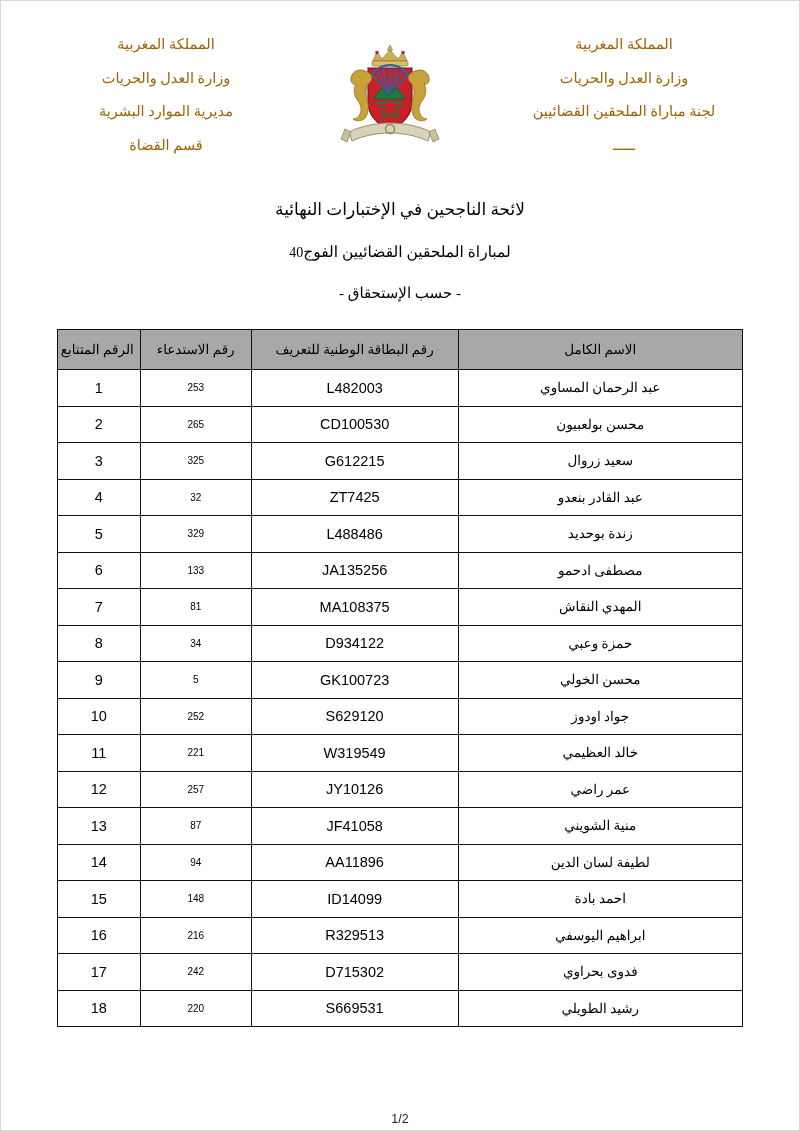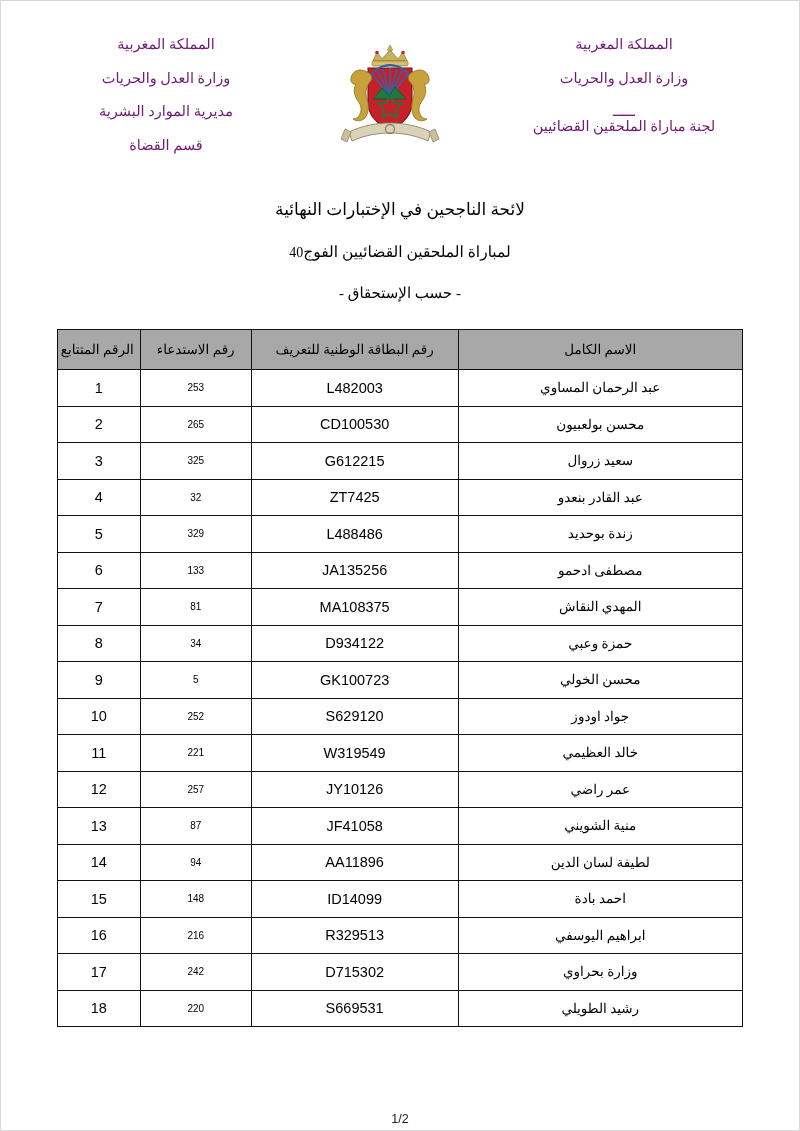--- a/index.html
+++ b/index.html
@@ -32,21 +32,21 @@
   }
   .header-col {
     width: 250px;
     text-align: center;
     direction: rtl;
   }
   .header-col.left-col { width: 270px; }
   .header-line {
     font-size: 14.5px;
     line-height: 1;
-    color: #701a75;
+    color: #a16207;
     margin-bottom: 19px;
     white-space: nowrap;
     letter-spacing: -0.2px;
   }
   .header-line.dashes {
     font-size: 15px;
     letter-spacing: 1px;
     margin-bottom: 0;
   }
 
@@ -183,22 +183,22 @@
           <path d="M10 90 l6 3 -4 10 -6 -3 z" fill="#c9c0a0" stroke="#8d8464" stroke-width="0.8"></path>
           <path d="M100 90 l-6 3 4 10 6 -3 z" fill="#c9c0a0" stroke="#8d8464" stroke-width="0.8"></path>
           <circle cx="55" cy="90" r="4.5" fill="none" stroke="#8d8464" stroke-width="1.3"></circle>
         </g>
       </svg>
     </div>
 
     <div class="header-col left-col">
       <div class="header-line">المملكة المغربية</div>
       <div class="header-line">وزارة العدل والحريات</div>
+      <div class="header-line">لجنة مباراة الملحقين القضائيين</div>
       <div class="header-line dashes">ـــــ</div>
-      <div class="header-line">لجنة مباراة الملحقين القضائيين</div>
     </div>
 
   </div>
 
   <div class="title-block">
     <div class="title-line">لائحة الناجحين في الإختبارات النهائية</div>
     <div class="title-line sub">
       <span>لمباراة الملحقين القضائيين الفوج</span><span class="fawj-num">40</span>
     </div>
     <div class="title-line merit">- حسب الإستحقاق -</div>
@@ -305,21 +305,21 @@
             <td class="col-call">148</td>
             <td class="col-rank">15</td>
           </tr>
           <tr>
             <td class="col-name">ابراهيم اليوسفي</td>
             <td class="col-cin">R329513</td>
             <td class="col-call">216</td>
             <td class="col-rank">16</td>
           </tr>
           <tr>
-            <td class="col-name">وزارة بحراوي</td>
+            <td class="col-name">فدوى بحراوي</td>
             <td class="col-cin">D715302</td>
             <td class="col-call">242</td>
             <td class="col-rank">17</td>
           </tr>
           <tr>
             <td class="col-name">رشيد الطويلي</td>
             <td class="col-cin">S669531</td>
             <td class="col-call">220</td>
             <td class="col-rank">18</td>
           </tr>

